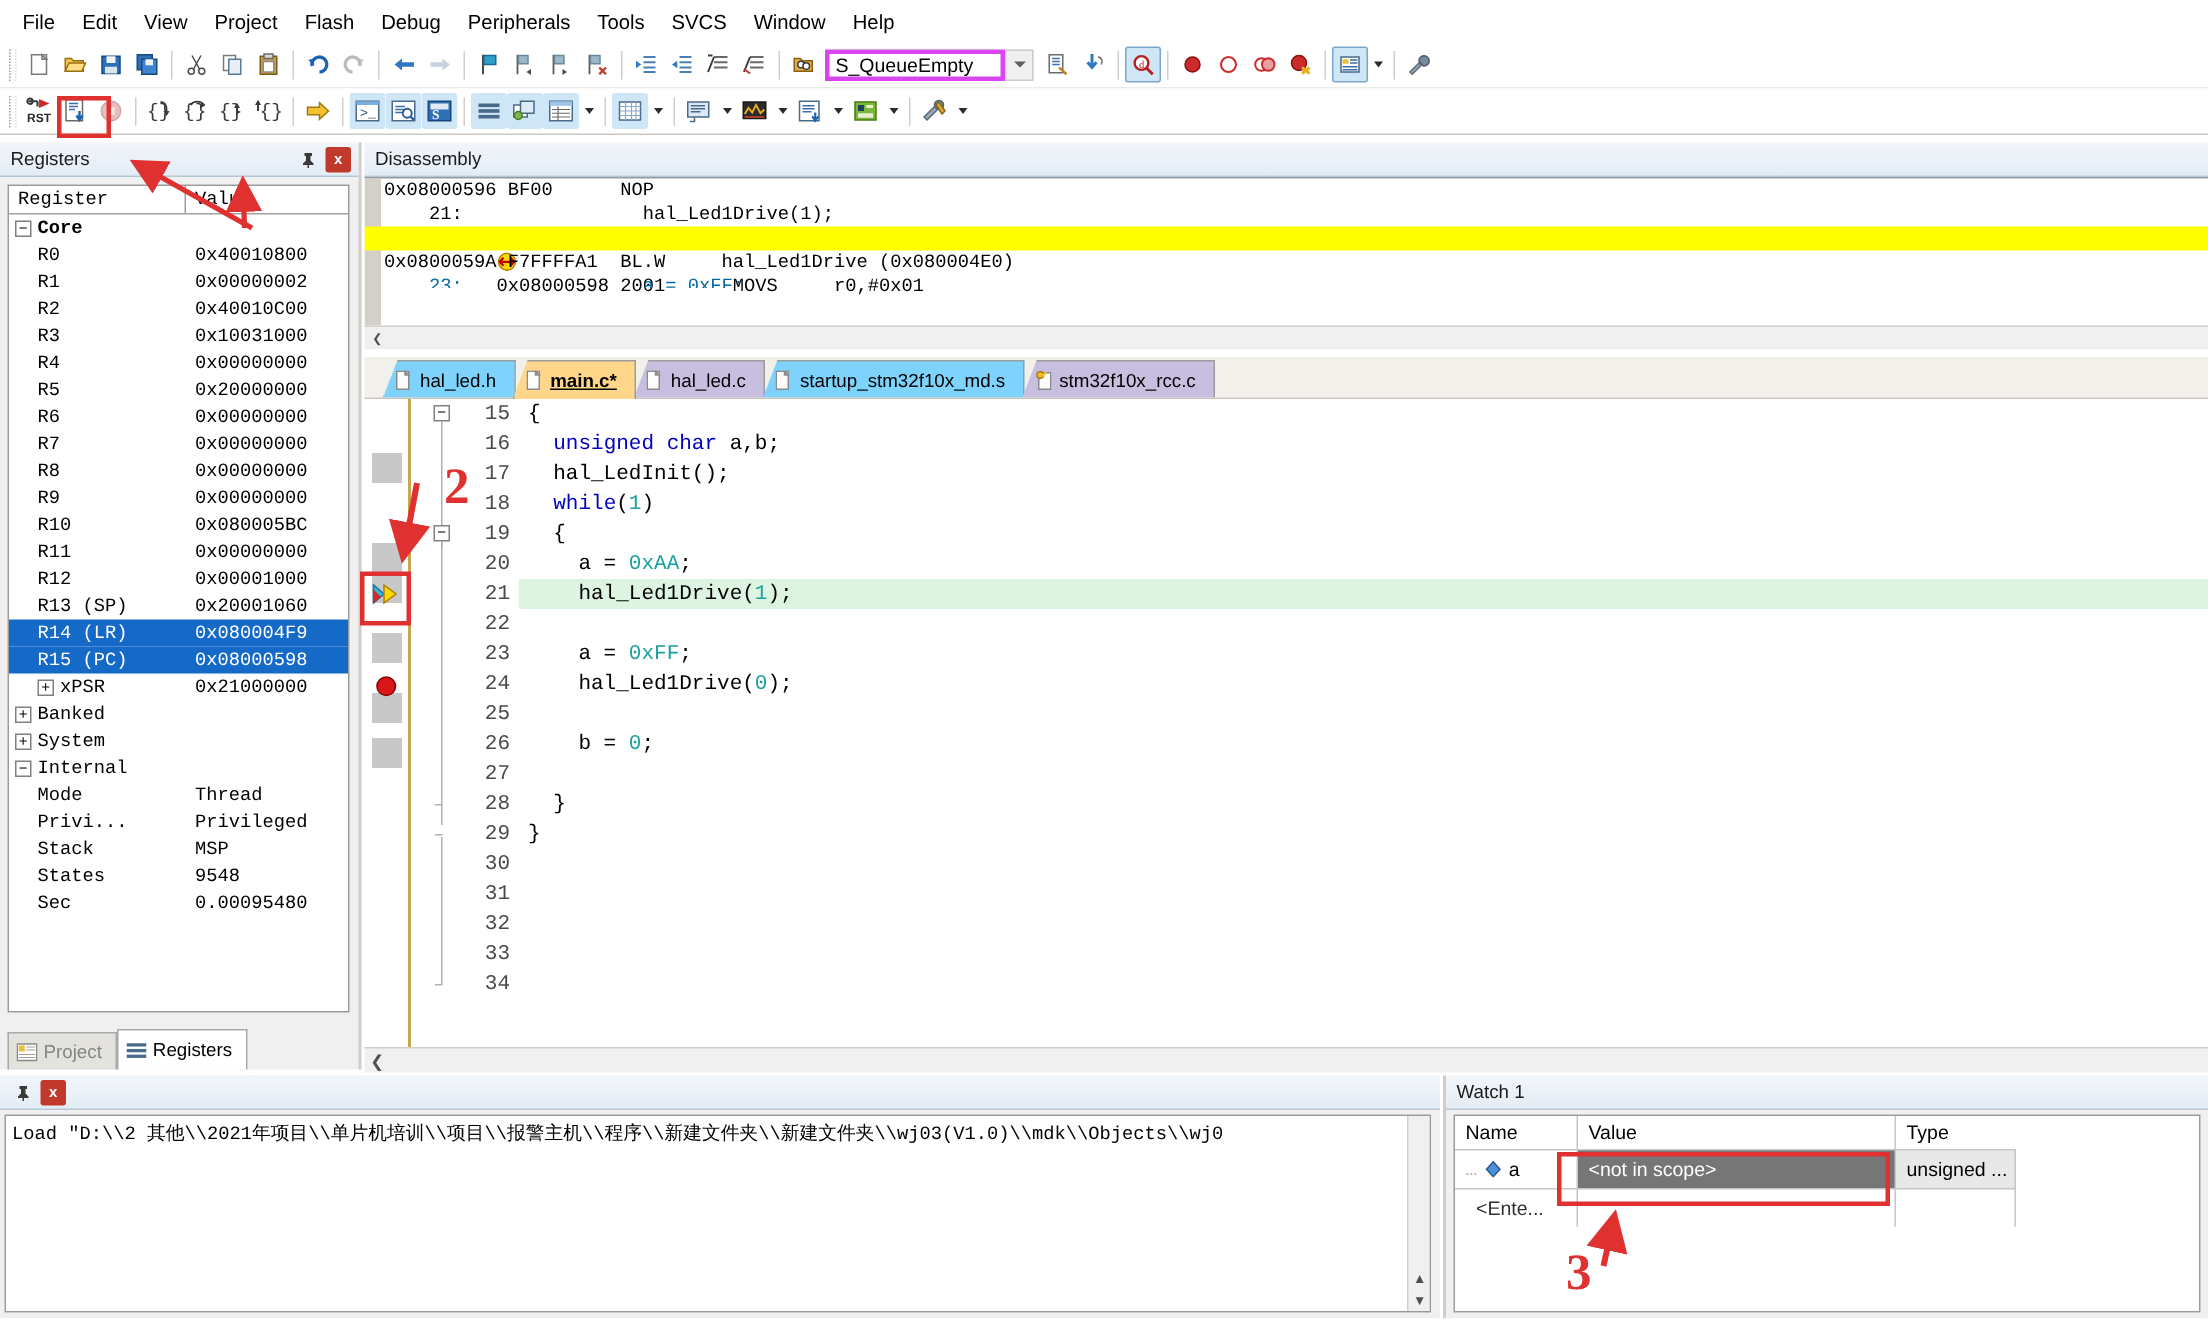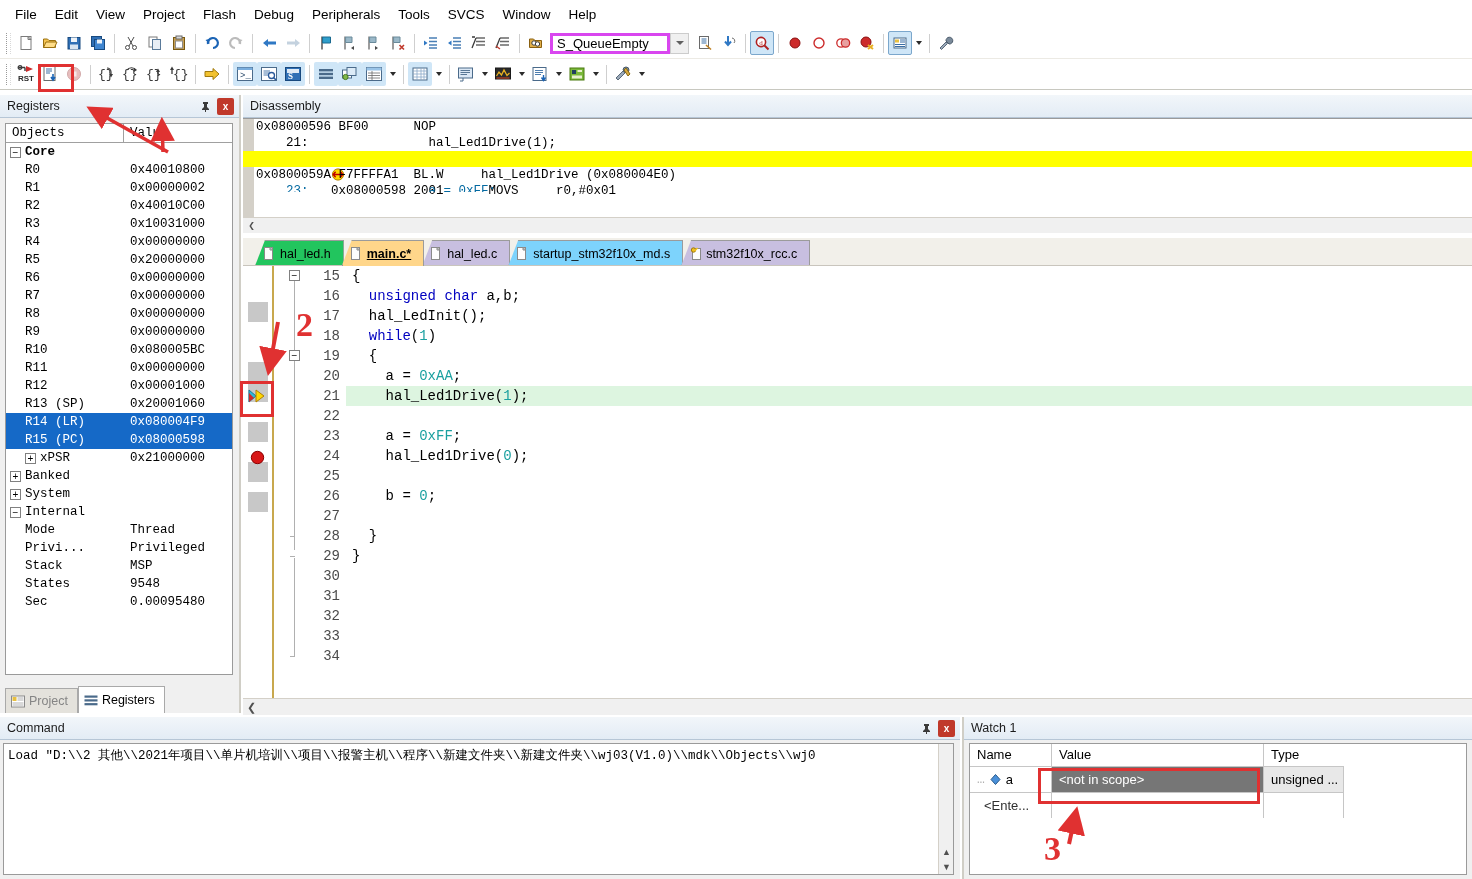--- a/index.html
+++ b/index.html
@@ -713,21 +713,21 @@
         <svg width="11" height="11">
             <path d="M3 1 H8 V3 H7 V6 L9 8 V9 H2 V8 L4 6 V3 H3 Z" fill="#3a3a3a"></path>
             <path d="M5.5 9 V11" stroke="#3a3a3a"></path>
           </svg>
       </span>
       <span class="close-btn">x</span>
     </div>
 
     <div class="reg-body">
       <div class="reg-head">
-        <div class="h1">Objects</div>
+        <div class="h1">Register</div>
         <div class="h2">Value</div>
       </div>
 
       <div class="reg-row">
         <div class="reg-name indent1"><span class="tree-pm">−</span><span class="bold">Core</span></div>
       </div>
 
       <div class="reg-row"><div class="reg-name indent2">R0</div><div class="reg-val">0x40010800</div></div>
       <div class="reg-row"><div class="reg-name indent2">R1</div><div class="reg-val">0x00000002</div></div>
       <div class="reg-row"><div class="reg-name indent2">R2</div><div class="reg-val">0x40010C00</div></div>
@@ -812,21 +812,21 @@
         <div class="dline">0x0800059A F7FFFFA1  BL.W     hal_Led1Drive (0x080004E0)</div>
         <div class="dline cut src">    23:                a = 0xFF;</div>
       </div>
       <div class="disasm-hscroll">
         <div class="hs-arrow">❮</div>
       </div>
     </div>
   </div>
 
   <div id="editor-tabs">
-    <div class="etab" style="background:#22c55e">
+    <div class="etab" style="background:#7dd3fc">
       <svg class="doc-icon" width="11" height="13">
           <rect x="0.5" y="0.5" width="8" height="12" fill="#fdfdfd" stroke="#8a8a8a"></rect>
           <path d="M6 .5 L8.5 3 L6 3 Z" fill="#dcdcdc" stroke="#8a8a8a"></path>
         </svg>
       <span class="lbl">hal_led.h</span>
     </div>
     <div class="etab active" style="background:#ffd68a">
       <svg class="doc-icon" width="11" height="13">
           <rect x="0.5" y="0.5" width="8" height="12" fill="#fdfdfd" stroke="#8a8a8a"></rect>
           <path d="M6 .5 L8.5 3 L6 3 Z" fill="#dcdcdc" stroke="#8a8a8a"></path>
@@ -939,21 +939,20 @@
       <div class="cline"></div>
     </div>
 
     <div class="ed-hscroll">
       <div class="hs-arrow">❮</div>
     </div>
   </div>
 
   <div id="command-pane">
     <div class="panel-title">
-      <span class="ttl">Command</span>
       <span class="pin-btn">
         <svg width="11" height="11">
             <path d="M3 1 H8 V3 H7 V6 L9 8 V9 H2 V8 L4 6 V3 H3 Z" fill="#3a3a3a"></path>
             <path d="M5.5 9 V11" stroke="#3a3a3a"></path>
           </svg>
       </span>
       <span class="close-btn">x</span>
     </div>
     <div class="cmd-body">
       <div class="cmd-text">Load "D:\\2 其他\\2021年项目\\单片机培训\\项目\\报警主机\\程序\\新建文件夹\\新建文件夹\\wj03(V1.0)\\mdk\\Objects\\wj0</div>

